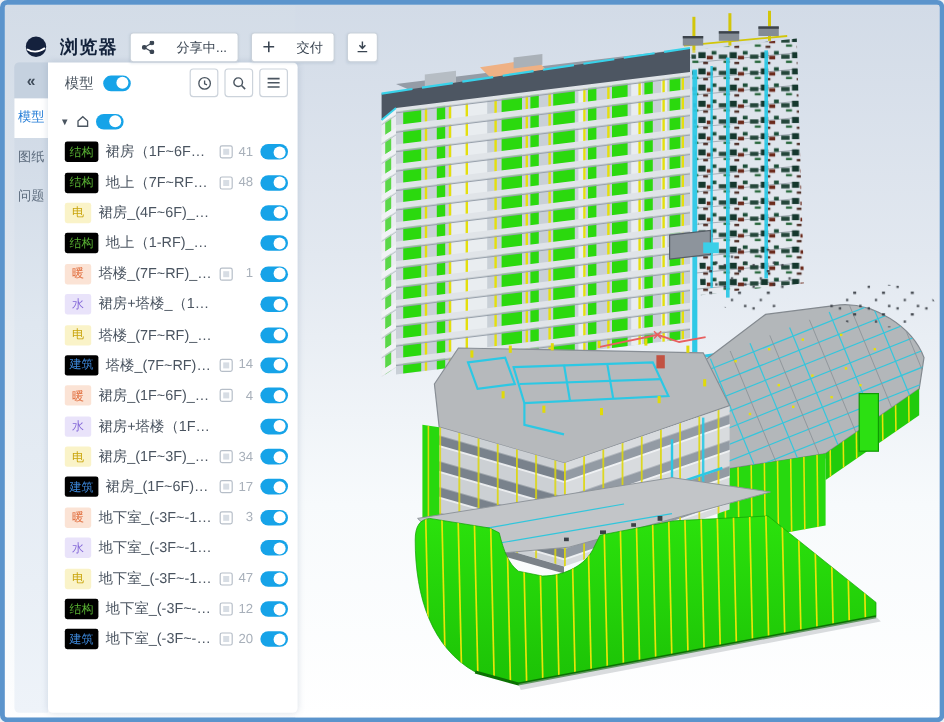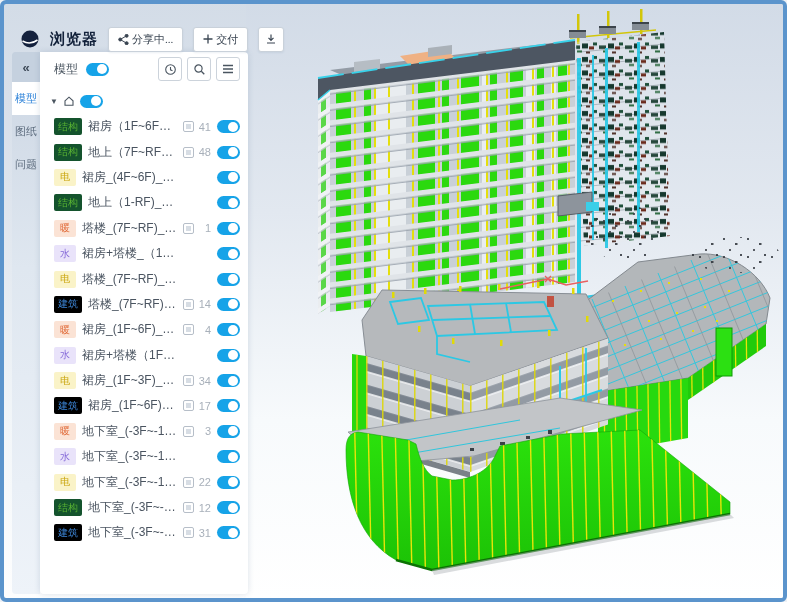--- a/index.html
+++ b/index.html
@@ -2,43 +2,43 @@
 <html><head>
 <meta charset="utf-8">
 <style>
   html,body{margin:0;padding:0;background:#eef1f5;font-family:"Liberation Sans","DejaVu Sans",sans-serif;}
   .window{position:relative;width:787px;height:602px;box-sizing:border-box;border:4px solid #5b94cc;border-radius:6px;overflow:hidden;
     background:linear-gradient(178deg,#d3dce7 0%,#dde4ed 30%,#f2f6f9 68%,#ffffff 100%);}
   
   .toolbar{position:absolute;left:16px;top:8px;height:34px;display:flex;align-items:center;gap:10px;z-index:5;margin-top:10px;}
   .logo{width:20px;height:20px;}
   .app-title{font-size:15px;font-weight:bold;color:#12213a;letter-spacing:1px;}
-  .tbtn{display:flex;align-items:center;gap:3px;height:23px;padding:0 9px;background:#fff;border:1px solid #c9d1da;border-radius:3px;
-    font-size:11px;color:#3a4552;box-shadow:0 1px 2px rgba(90,120,160,.12);cursor:pointer;font-family:Liberation Serif, serif;}
+  .tbtn{display:flex;align-items:center;gap:18px;height:23px;padding:0 9px;background:#fff;border:1px solid #c9d1da;border-radius:3px;
+    font-size:11px;color:#3a4552;box-shadow:0 1px 2px rgba(90,120,160,.12);cursor:pointer;}
   .tbtn.icon-only{padding:0 6px;}
   
   .sidebar{position:absolute;left:8px;top:48px;bottom:4px;width:236px;z-index:4;display:flex;}
   .tabstrip{width:28px;display:flex;flex-direction:column;align-items:stretch;background:linear-gradient(180deg,#ccd6e3 0%,#dfe7f0 40%,#eef3f9 100%);border-radius:4px 0 0 4px;}
   .collapse{height:30px;display:flex;align-items:center;justify-content:center;background:#c5d1df;color:#3e4a58;font-size:13px;font-weight:bold;border-radius:4px 0 0 0;cursor:pointer;}
   .vtab{padding:10px 2px;text-align:center;font-size:11px;color:#5d6c7e;cursor:pointer;line-height:13px;}
   .vtab.active{background:#fff;color:#2a80d8;}
   .panel{flex:1;background:#fff;border-radius:0 4px 4px 4px;box-shadow:0 0 6px rgba(60,90,130,.18);overflow:hidden;display:flex;flex-direction:column;}
   .panel-head{height:34px;display:flex;align-items:center;padding:0 8px 0 14px;gap:8px;}
   .panel-title{font-size:12px;color:#4a5560;}
   .toggle{display:inline-block;width:23px;height:13px;border-radius:7px;background:#16a3e8;position:relative;flex:none;cursor:pointer;}
   .toggle::after{content:"";position:absolute;top:1.5px;right:2px;width:10px;height:10px;background:#fff;border-radius:50%;}
   .head-icons{margin-left:auto;display:flex;gap:5px;}
   .sq{width:22px;height:22px;background:#fff;border:1px solid #ccd3db;border-radius:3px;display:flex;align-items:center;justify-content:center;cursor:pointer;color:#4a5560;}
   .tree{flex:1;overflow:hidden;padding-top:2px;}
   .root-row{display:flex;align-items:center;height:26px;padding:0 8px 0 10px;gap:5px;font-size:12px;color:#333;}
   .caret{font-size:8px;color:#4a5560;}
   .root-label{flex:1;white-space:nowrap;overflow:hidden;text-overflow:ellipsis;}
   .trow{display:flex;align-items:center;height:25.4px;padding:0 8px 0 14px;gap:6px;}
   .tag{flex:none;font-size:10px;padding:1.5px 4px;border-radius:2px;min-width:14px;text-align:center;}
-  .tag.green{background:#14532d;color:#58b232}
+  .tag.green{background:#000000;color:#58b232}
   .tag.yellow{background:#faf3c8;color:#c9a40c}
   .tag.orange{background:#fbe3d5;color:#e06a38}
   .tag.purple{background:#e9e3fa;color:#8468d8}
   .tag.blue{background:#000000;color:#3c86d8}
   .rlabel{flex:1;font-size:12px;color:#4a5460;white-space:nowrap;overflow:hidden;text-overflow:ellipsis;}
   .badge{display:flex;align-items:center;gap:3px;flex:none;}
   .bicon{width:9px;height:9px;border:1px solid #b6bec8;border-radius:2px;display:inline-block;position:relative;}
   .bicon::after{content:"";position:absolute;left:2px;top:2px;right:2px;bottom:2px;background:#d7dde4;}
   .bnum{font-style:normal;font-size:11px;color:#a8b0ba;min-width:14px;text-align:right;}
   
@@ -579,41 +579,41 @@
       <em class="bnum"></em>
     </span>
     <span class="toggle"></span>
   </div>
 
   <div class="trow">
     <span class="tag yellow">电</span>
     <span class="rlabel">地下室_(-3F~-1F)_电气</span>
     <span class="badge">
       <i class="bicon"></i>
-      <em class="bnum">22</em>
+      <em class="bnum">47</em>
     </span>
     <span class="toggle"></span>
   </div>
 
   <div class="trow">
     <span class="tag green">结构</span>
     <span class="rlabel">地下室_(-3F~-1F)_结构</span>
     <span class="badge">
       <i class="bicon"></i>
       <em class="bnum">12</em>
     </span>
     <span class="toggle"></span>
   </div>
 
   <div class="trow">
     <span class="tag blue">建筑</span>
     <span class="rlabel">地下室_(-3F~-1F)_建筑</span>
     <span class="badge">
       <i class="bicon"></i>
-      <em class="bnum">31</em>
+      <em class="bnum">20</em>
     </span>
     <span class="toggle"></span>
   </div>
 </div>
       </div>
     </div>
   </div>
 
 </div>
 

